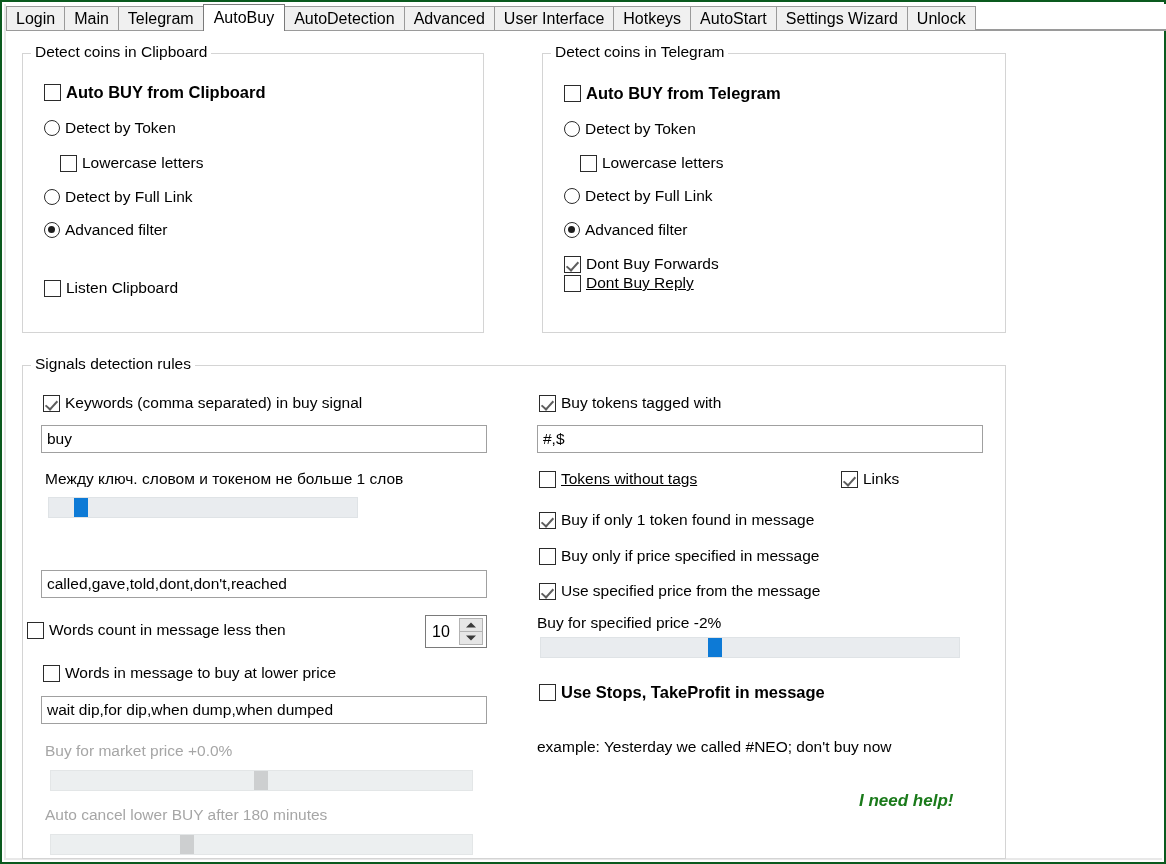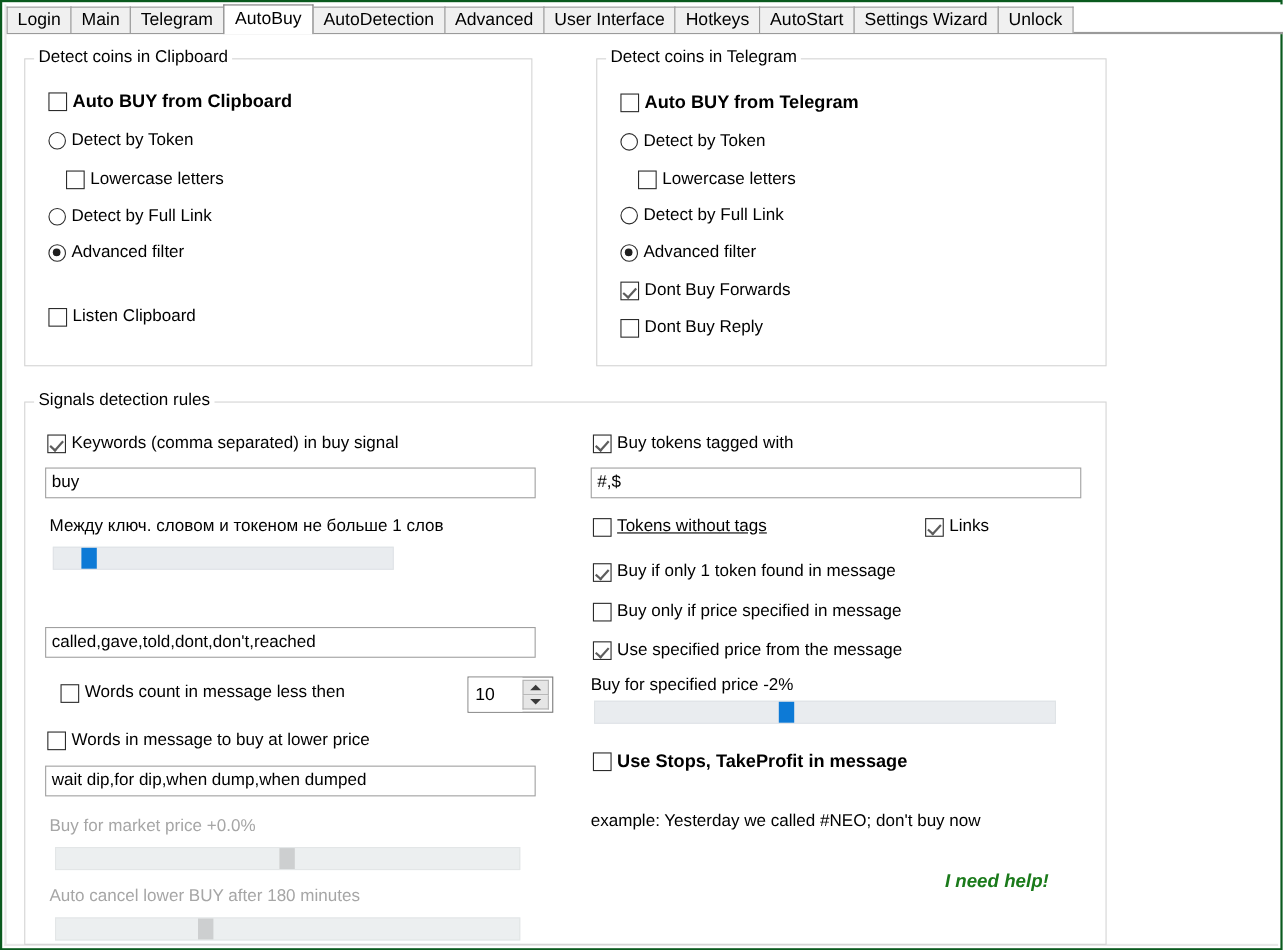--- a/index.html
+++ b/index.html
@@ -193,21 +193,21 @@
     background: #eceff0;
     border-color: #e3e6e7;
   }
   .slider.disabled .thumb {
     background: #cdcfd0;
   }
 
   
   .spinner {
     position: absolute;
-    width: 78px;
+    width: 62px;
     height: 33px;
     border: 1px solid #7a7a7a;
     background: #ffffff;
     box-sizing: border-box;
     display: flex;
     align-items: stretch;
   }
   .spinner .sp-value {
     flex: 1;
     font-size: 16px;
@@ -341,21 +341,21 @@
       <div class="row" style="left:21px; top:167px;">
         <span class="rb selected"></span>
         <span>Advanced filter</span>
       </div>
 
       <div class="row" style="left:21px; top:201px;align-items:center;">
         <span class="cb checked"></span>
         <span>Dont Buy Forwards</span>
       </div>
 
-      <div class="row" style="left:21px; top:235px;">
+      <div class="row" style="left:21px; top:220px;text-decoration:underline;">
         <span class="cb"></span>
         <span>Dont Buy Reply</span>
       </div>
     </div>
 
     <div class="groupbox gb-signals">
       <div class="gb-title">Signals detection rules</div>
 
       <div class="row" style="left:20px; top:28px;">
         <span class="cb checked"></span>
@@ -367,21 +367,21 @@
       <div class="label" style="left:22px; top:104px;">Между ключ. словом и токеном не больше 1 слов</div>
 
       <div class="slider" style="left:25px; top:131px; width:310px;">
         <div class="track"></div>
         <div class="thumb" style="left:26px;"></div>
       </div>
 
 
       <div class="textbox" style="left:18px; top:204px; width:446px;">called,gave,told,dont,don't,reached</div>
 
-      <div class="row" style="left:32px; top:255px;">
+      <div class="row" style="left:4px; top:255px;">
         <span class="cb"></span>
         <span>Words count in message less then</span>
       </div>
 
       <div class="spinner" style="left:402px; top:249px;">
         <div class="sp-value">10</div>
         <div class="sp-btns">
           <div class="sp-btn sp-up"></div>
           <div class="sp-btn sp-down"></div>
         </div>

